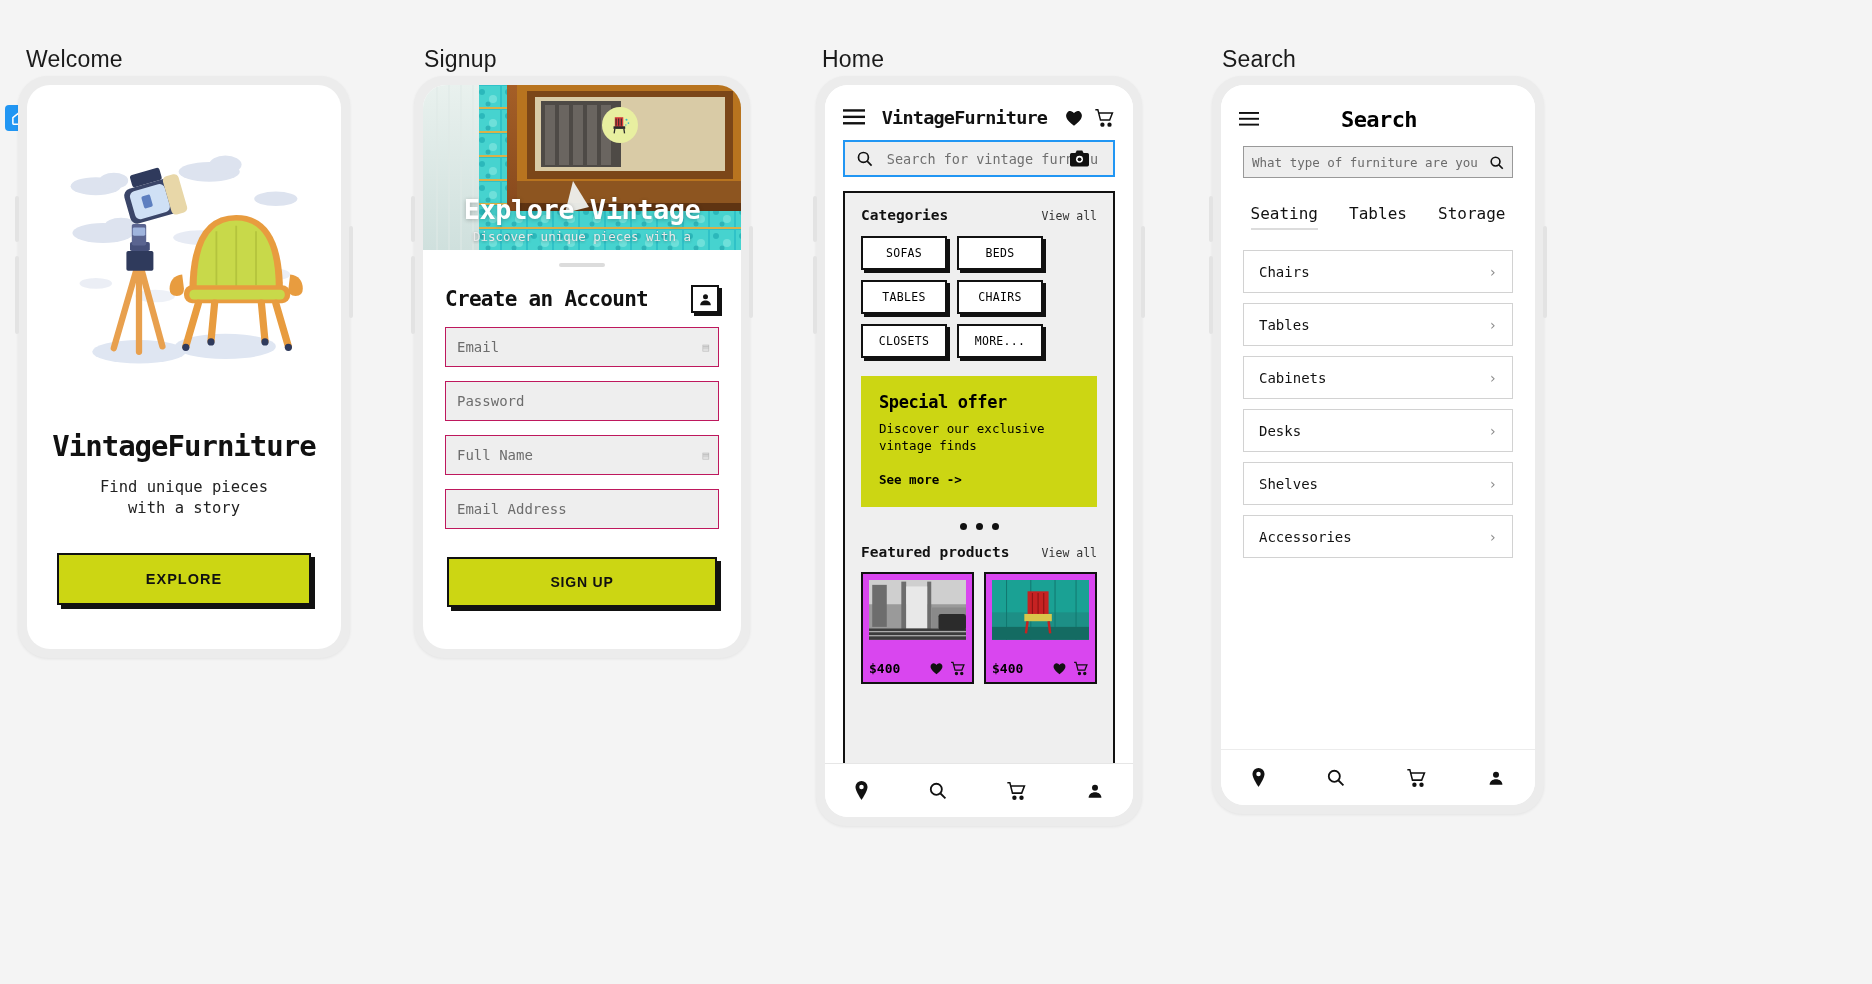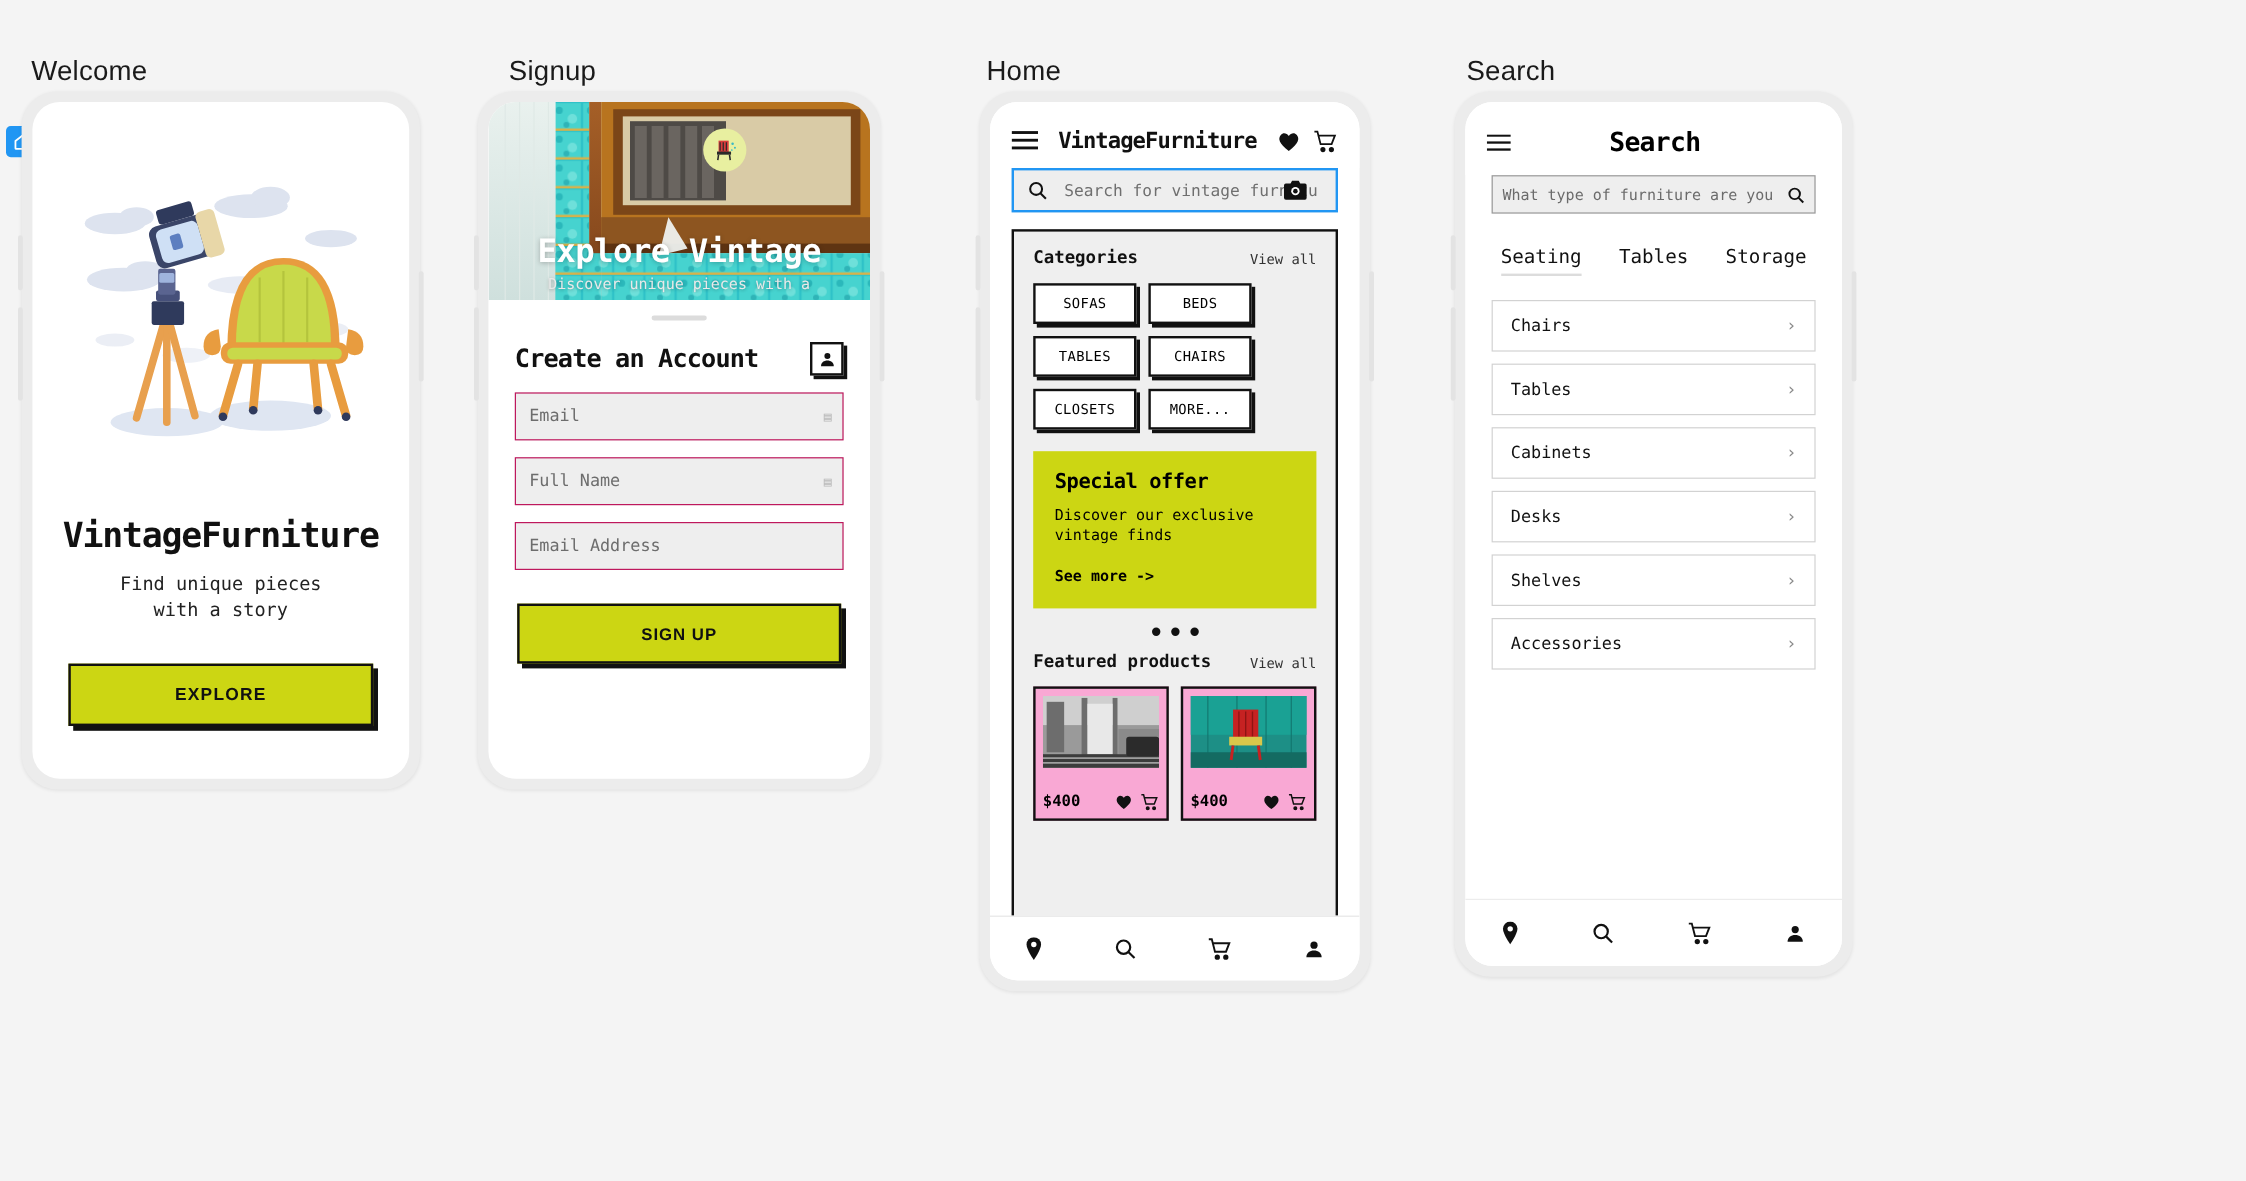--- a/index.html
+++ b/index.html
@@ -174,21 +174,21 @@
     background: #ccd613; margin-top: 18px; padding: 16px 18px 20px 18px;
   }
   .offer-t { font-size: 17px; font-weight: bold; letter-spacing: -.4px; }
   .offer-d { font-size: 12.5px; margin-top: 9px; line-height: 1.35; }
   .offer-l { font-size: 12.5px; font-weight: bold; margin-top: 17px; cursor: pointer; }
   .dots { display: flex; gap: 9px; justify-content: center; margin-top: 16px; }
   .dot { width: 7px; height: 7px; border-radius: 50%; background: #111; }
   .dot.off { background: #111; }
   .prod-row { display: flex; gap: 10px; margin-top: 12px; }
   .prod {
-    flex: 1; background: #f9a8d4; border: 2px solid #111; padding: 6px;
+    flex: 1; background: #d946ef; border: 2px solid #111; padding: 6px;
   }
   .prod-img { height: 74px; overflow: hidden; position: relative; }
   .prod-foot { display: flex; align-items: center; justify-content: space-between; margin-top: 7px; }
   .prod-price { font-size: 13px; font-weight: bold; }
   .prod-acts { display: flex; gap: 6px; align-items: center; }
   .h-tabbar {
     position: absolute; bottom: 0; left: 0; right: 0;
     height: 54px; background: #fff; border-top: 1px solid #e6e6e6;
     display: flex; align-items: center; justify-content: space-around;
   }
@@ -311,21 +311,21 @@
         </div>
 
         <div class="w-title">VintageFurniture</div>
         <div class="w-sub">Find unique pieces with a story</div>
 
         <div class="btn-brutal w-cta">EXPLORE</div>
       </div>
     </div>
   </div>
 
-  <div class="phone" style="left:398px; top:52px; width:336px; height:582px;">
+  <div class="phone" style="left:414px; top:52px; width:336px; height:582px;">
     <span class="side-b"></span>
     <div class="screen">
 
       <div class="s-hero">
         <svg class="s-hero-img" viewBox="0 0 318 165" preserveAspectRatio="xMidYMid slice">
           <defs>
             <linearGradient id="wall" x1="0" y1="0" x2="0" y2="1">
               <stop offset="0" stop-color="#e9f1ee"></stop>
                 <stop offset="1" stop-color="#cfe0dd"></stop>
             </linearGradient>
@@ -407,20 +407,23 @@
               <path d="M3.5 21c0-4.7 3.8-7.5 8.5-7.5s8.5 2.8 8.5 7.5z"></path>
             </svg>
           </div>
         </div>
 
         <div class="field">
           <span>Email</span>
           <span class="hint">▤</span>
         </div>
         <div class="field">
+          <span>Password</span>
+        </div>
+        <div class="field">
           <span>Full Name</span>
           <span class="hint">▤</span>
         </div>
         <div class="field">
           <span>Email Address</span>
         </div>
 
         <div class="btn-brutal s-signup">SIGN UP</div>
       </div>
     </div>

